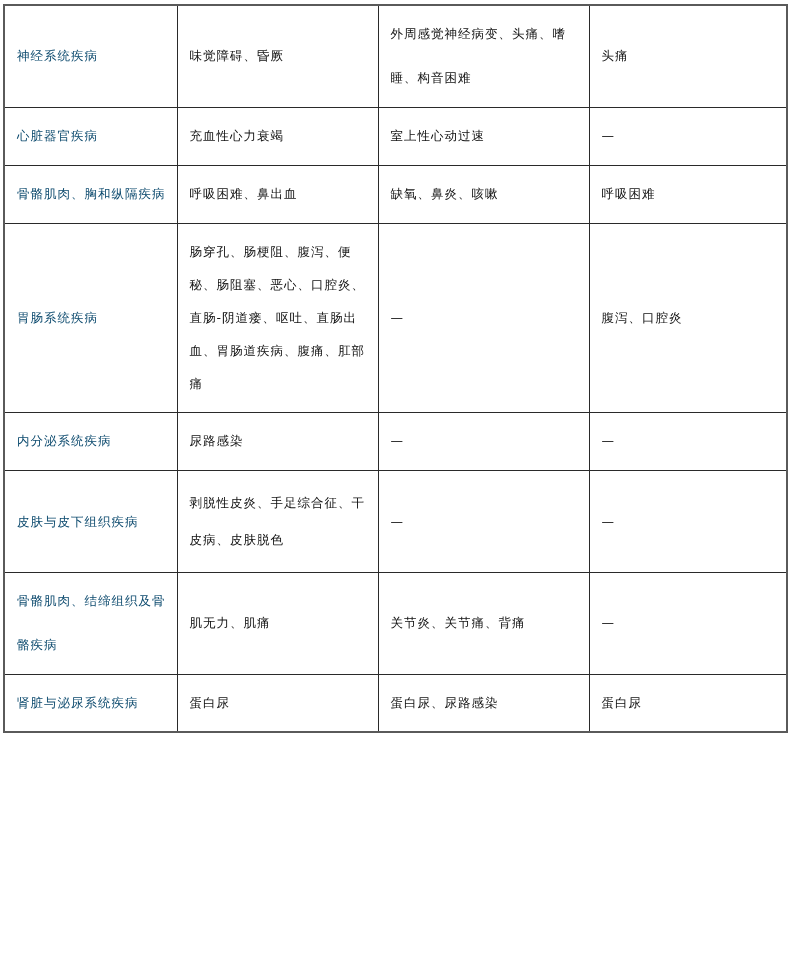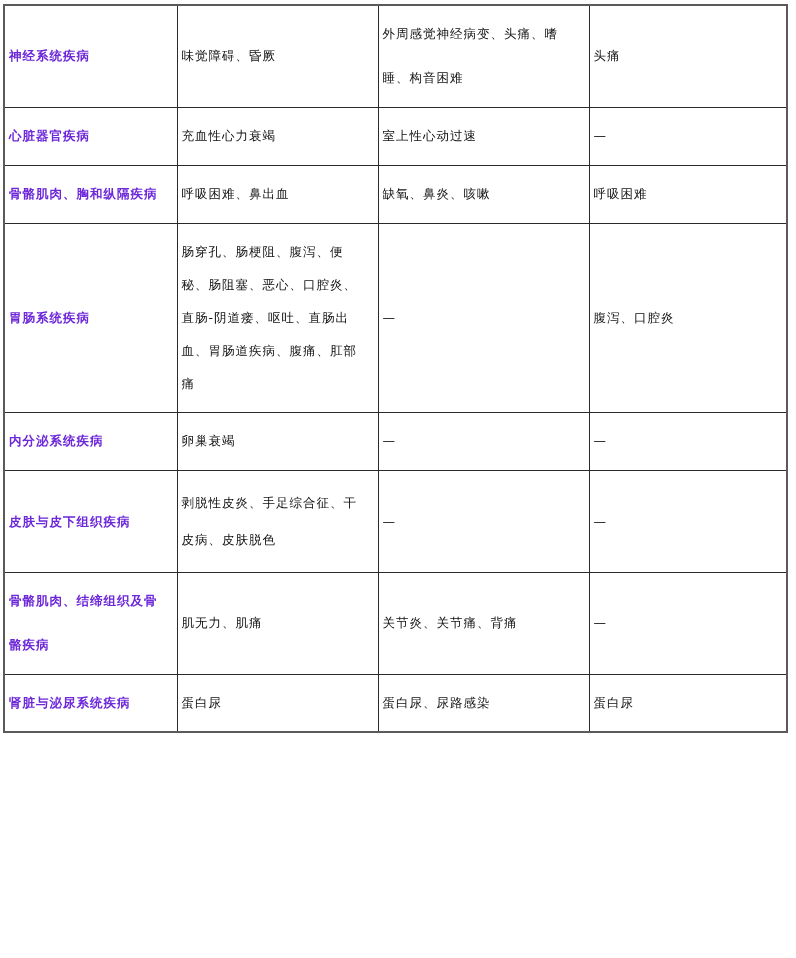--- a/index.html
+++ b/index.html
@@ -9,26 +9,26 @@
     border-collapse: collapse;
     table-layout: fixed;
     width: 785px;
     border: 2px solid #5a5a5a;
     font-family: "DejaVu Sans", "Liberation Sans", sans-serif;
     font-size: 12.5px;
     color: #111;
   }
   .tbl td {
     border: 1.5px solid #2a2a2a;
-    padding: 0 10px 0 4px;
+    padding: 0 10px 0 12px;
     vertical-align: middle;
     letter-spacing: 1px;
     word-break: break-all;
   }
-  .tbl td.c1 { font-weight: bold; color: #6d28d9; }
+  .tbl td.c1 { font-weight: normal; color: #0c4a6e; }
   col.w1 { width: 173px; }
   col.w2 { width: 201px; }
   col.w3 { width: 211px; }
   col.w4 { width: 198px; }
   tr.h102 { height: 102px; }
   tr.h58  { height: 58px; }
   tr.h189 { height: 189px; }
   tr.lh44 td { line-height: 44px; }
   tr.lh33 td { line-height: 33px; }
   tr.lh37 td { line-height: 37px; }
@@ -64,21 +64,21 @@
       <td>呼吸困难</td>
     </tr>
     <tr class="h189 lh33">
       <td class="c1">胃肠系统疾病</td>
       <td>肠穿孔、肠梗阻、腹泻、便秘、肠阻塞、恶心、口腔炎、直肠-阴道瘘、呕吐、直肠出血、胃肠道疾病、腹痛、肛部痛</td>
       <td>—</td>
       <td>腹泻、口腔炎</td>
     </tr>
     <tr class="h58 lh22">
       <td class="c1">内分泌系统疾病</td>
-      <td>卵巢衰竭</td>
+      <td>尿路感染</td>
       <td>—</td>
       <td>—</td>
     </tr>
     <tr class="h102 lh37">
       <td class="c1">皮肤与皮下组织疾病</td>
       <td>剥脱性皮炎、手足综合征、干皮病、皮肤脱色</td>
       <td>—</td>
       <td>—</td>
     </tr>
     <tr class="h102 lh44">

